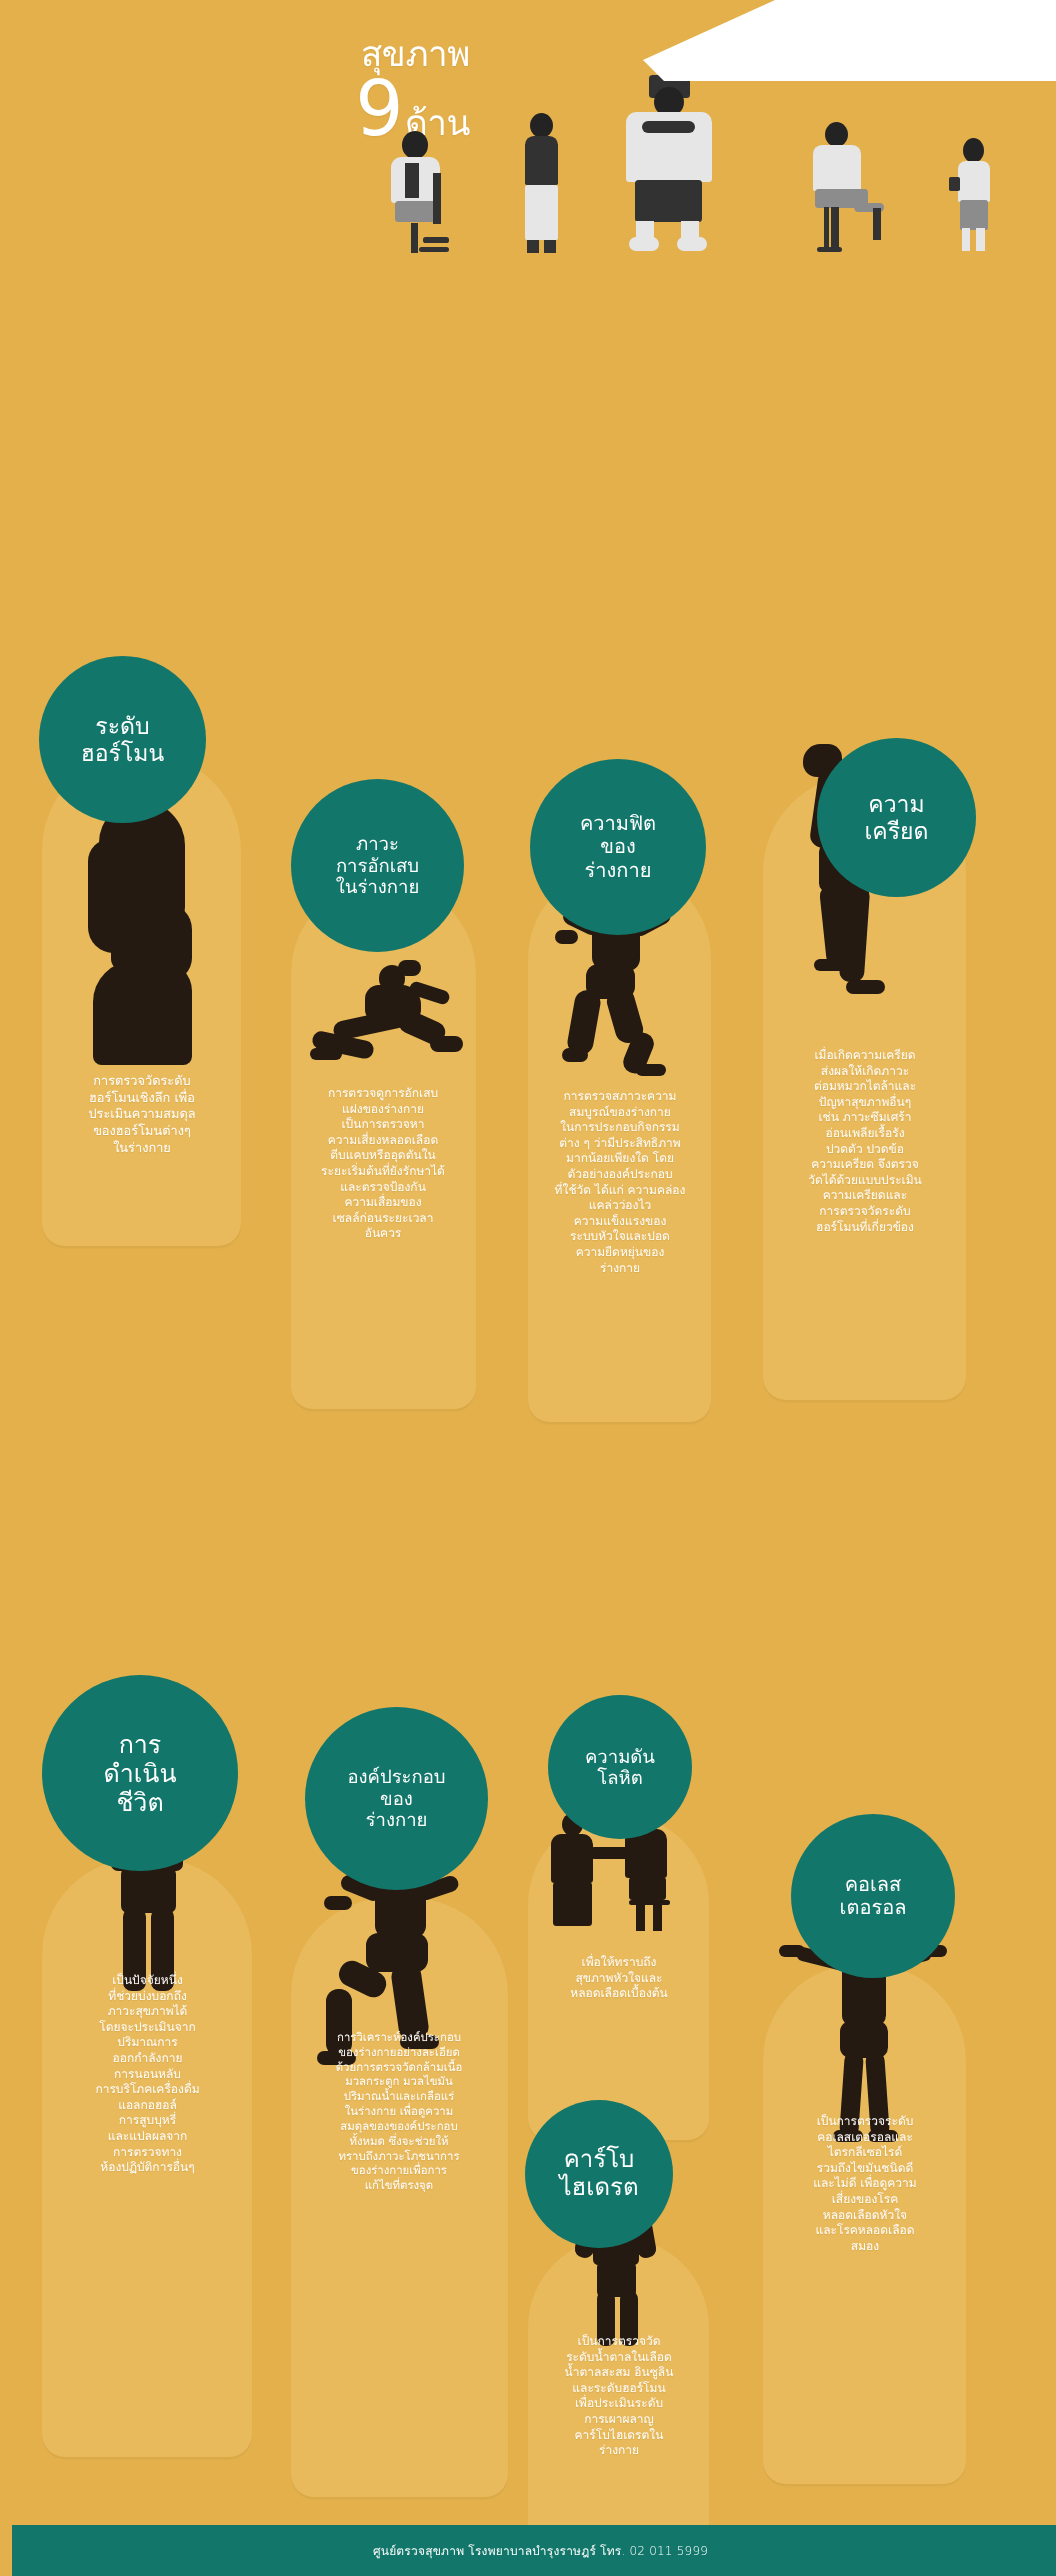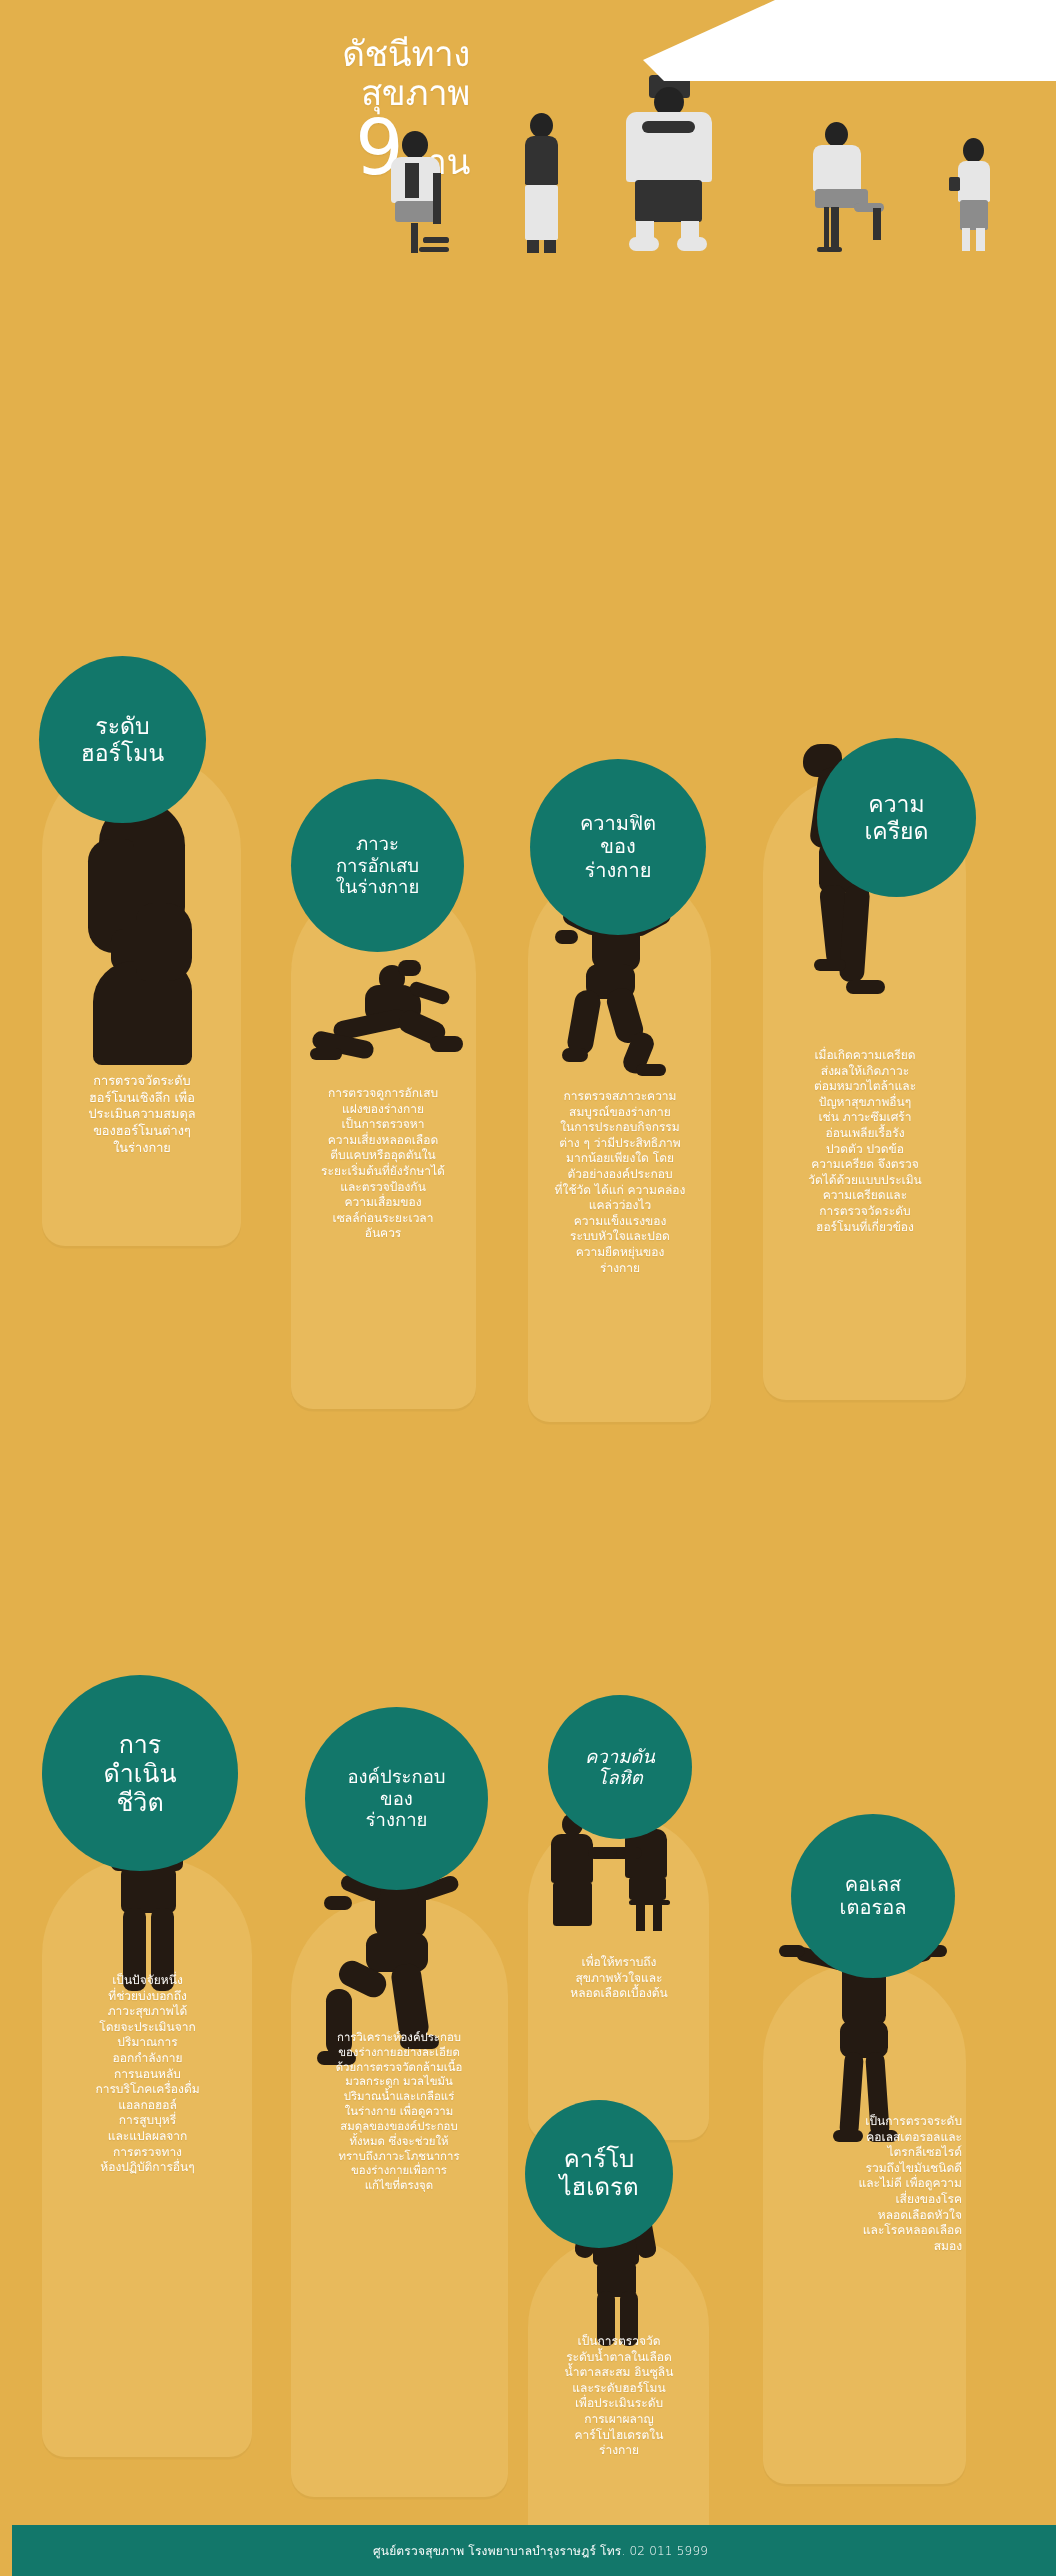--- a/index.html
+++ b/index.html
@@ -82,21 +82,20 @@
     </svg>
   </span>
   <span class="logo-text">
     <span class="l1">Bumrungrad</span><br>
     <span class="l2">International</span><br>
     <span class="l3">โรงพยาบาลบำรุงราษฎร์</span>
   </span>
 </div>
 
 <div class="hero-title">
-  <span class="ln">ดัชนีทาง</span>
   <span class="ln">สุขภาพ</span>
   <span class="hero-nine">
     <span class="num">9</span>
     <span class="unit">ด้าน</span>
   </span>
 </div>
 
 <div class="hero-people">
 
   <div class="fig" style="left:17.6px;width:106px;height:123px;">
@@ -271,21 +270,21 @@
     <div class="sil-part" style="left:44px;top:46px;width:39px;height:12.3px;border-radius:6.2px;"></div>
     <div class="sil-part" style="left:8.8px;top:81px;width:39px;height:44px;border-radius:3.5px;"></div>
     <div class="sil-head" style="left:92px;top:7px;width:21px;height:23px;"></div>
     <div class="sil-part" style="left:81px;top:28px;width:42px;height:49px;border-radius:10.6px 10.6px 3.5px 3.5px;"></div>
     <div class="sil-part" style="left:72px;top:46px;width:26.4px;height:12.3px;border-radius:6.2px;"></div>
     <div class="sil-part" style="left:85px;top:76px;width:37px;height:23px;border-radius:3.5px;"></div>
     <div class="sil-part" style="left:92px;top:95px;width:8.8px;height:35px;"></div>
     <div class="sil-part" style="left:109px;top:95px;width:8.8px;height:35px;"></div>
     <div class="sil-part" style="left:85px;top:99px;width:41px;height:5.3px;border-radius:2.6px;"></div>
   </div>
-  <div class="bubble" style="left:548px; top:1695px; width:144px; height:144px; font-size:18.5px;font-style:italic;">
+  <div class="bubble" style="left:548px; top:1695px; width:144px; height:144px; font-size:18.5px;">
     <span>ความดัน<br>โลหิต</span>
   </div>
   <div class="body-txt" style="left:532px; top:1955px; width:174px; font-size:12px;">เพื่อให้ทราบถึง<br>สุขภาพหัวใจและ<br>หลอดเลือดเบื้องต้น</div>
 </div>
 
 <div class="card">
   <div class="pill" style="left:528px; top:2237px; width:181px; height:343px;"></div>
   <div class="silhouette" style="left:572px; top:2184px; width:97px; height:167px;">
     <div class="sil-head" style="left:33px;top:0;width:23px;height:25px;"></div>
     <div class="sil-part" style="left:21px;top:23px;width:46px;height:58px;border-radius:12.3px 12.3px 5.3px 5.3px;"></div>
@@ -313,19 +312,19 @@
     <div class="sil-part" style="left:146px;top:16px;width:26.4px;height:12.3px;border-radius:6.2px;"></div>
     <div class="sil-part" style="left:65px;top:92px;width:48px;height:37px;border-radius:10.6px;"></div>
     <div class="sil-part" style="left:67px;top:123px;width:19.4px;height:85px;border-radius:8.8px;transform:rotate(4deg);"></div>
     <div class="sil-part" style="left:93px;top:123px;width:19.4px;height:85px;border-radius:8.8px;transform:rotate(-4deg);"></div>
     <div class="sil-part" style="left:58px;top:201px;width:30px;height:12.3px;border-radius:6.2px;"></div>
     <div class="sil-part" style="left:93px;top:201px;width:30px;height:12.3px;border-radius:6.2px;"></div>
   </div>
   <div class="bubble" style="left:791px; top:1814px; width:164px; height:164px; font-size:20px;">
     <span>คอเลส<br>เตอรอล</span>
   </div>
-  <div class="body-txt" style="left:768px; top:2114px; width:194px; font-size:12px;text-align:right;">เป็นการตรวจระดับ<br>คอเลสเตอรอลและ<br>ไตรกลีเซอไรด์<br>รวมถึงไขมันชนิดดี<br>และไม่ดี เพื่อดูความ<br>เสี่ยงของโรค<br>หลอดเลือดหัวใจ<br>และโรคหลอดเลือด<br>สมอง</div>
+  <div class="body-txt" style="left:768px; top:2114px; width:194px; font-size:12px;">เป็นการตรวจระดับ<br>คอเลสเตอรอลและ<br>ไตรกลีเซอไรด์<br>รวมถึงไขมันชนิดดี<br>และไม่ดี เพื่อดูความ<br>เสี่ยงของโรค<br>หลอดเลือดหัวใจ<br>และโรคหลอดเลือด<br>สมอง</div>
 </div>
 
 <div class="footer">
   <span>ศูนย์ตรวจสุขภาพ โรงพยาบาลบำรุงราษฎร์ โทร. 02 011 5999</span>
 </div>
 
 
 </body></html>

